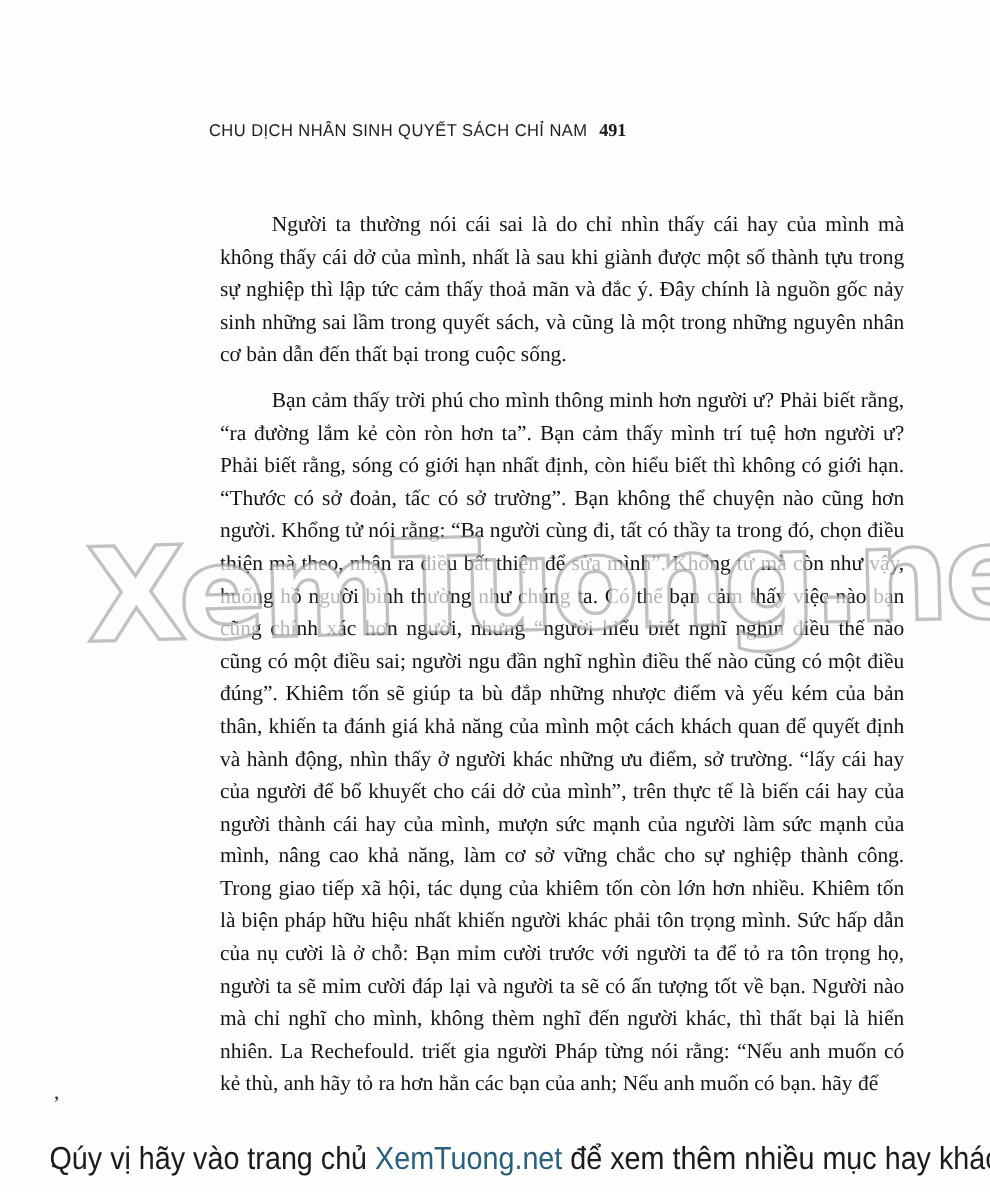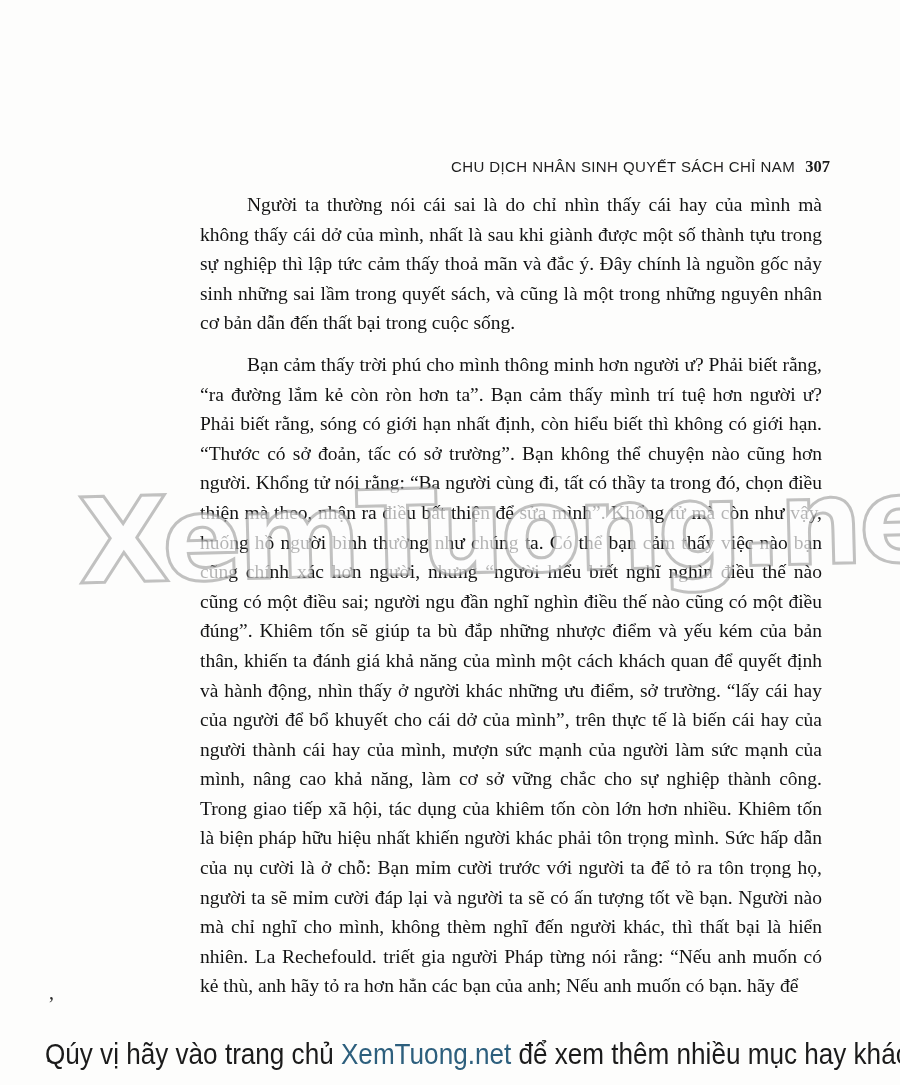--- a/index.html
+++ b/index.html
@@ -14,23 +14,22 @@
     background: #fdfdfc;
     overflow: hidden;
     font-family: "Liberation Serif", serif;
   }
   .running-header {
     position: absolute;
     top: 109px;
     left: 190px;
     right: 70px;
     display: flex;
-    justify-content: flex-end;
+    justify-content: flex-start;
     align-items: baseline;
-    margin-top: 48px;
   }
   .header-title {
     font-family: "Liberation Sans", sans-serif;
     font-size: 15.5px;
     letter-spacing: 0.4px;
     color: #1e1e1e;
     transform: scaleX(0.97);
     transform-origin: left center;
     white-space: nowrap;
   }
@@ -99,21 +98,21 @@
   .artifact-apostrophe { top: 993px; left: 48px; }
   .artifact-period     { top: 1044px; left: 46px; }
 </style>
 </head>
 <body>
 
 <div class="page">
 
   <div class="running-header">
     <span class="header-title">CHU DỊCH NHÂN SINH QUYẾT SÁCH CHỈ NAM</span>
-    <span class="page-number">307</span>
+    <span class="page-number">491</span>
   </div>
 
   <div class="body-text">
     <p>Người ta thường nói cái sai là do chỉ nhìn thấy cái hay của mình mà không thấy cái dở của mình, nhất là sau khi giành được một số thành tựu trong sự nghiệp thì lập tức cảm thấy thoả mãn và đắc ý. Đây chính là nguồn gốc nảy sinh những sai lầm trong quyết sách, và cũng là một trong những nguyên nhân cơ bản dẫn đến thất bại trong cuộc sống.</p>
     <p>Bạn cảm thấy trời phú cho mình thông minh hơn người ư? Phải biết rằng, “ra đường lắm kẻ còn ròn hơn ta”. Bạn cảm thấy mình trí tuệ hơn người ư? Phải biết rằng, sóng có giới hạn nhất định, còn hiểu biết thì không có giới hạn. “Thước có sở đoản, tấc có sở trường”. Bạn không thể chuyện nào cũng hơn người. Khổng tử nói rằng: “Ba người cùng đi, tất có thầy ta trong đó, chọn điều thiện mà theo, nhận ra điều bất thiện để sửa mình”. Khổng tử mà còn như vậy, huống hồ người bình thường như chúng ta. Có thể bạn cảm thấy việc nào bạn cũng chính xác hơn người, nhưng “người hiểu biết nghĩ nghìn điều thế nào cũng có một điều sai; người ngu đần nghĩ nghìn điều thế nào cũng có một điều đúng”. Khiêm tốn sẽ giúp ta bù đắp những nhược điểm và yếu kém của bản thân, khiến ta đánh giá khả năng của mình một cách khách quan để quyết định và hành động, nhìn thấy ở người khác những ưu điểm, sở trường. “lấy cái hay của người để bổ khuyết cho cái dở của mình”, trên thực tế là biến cái hay của người thành cái hay của mình, mượn sức mạnh của người làm sức mạnh của mình, nâng cao khả năng, làm cơ sở vững chắc cho sự nghiệp thành công. Trong giao tiếp xã hội, tác dụng của khiêm tốn còn lớn hơn nhiều. Khiêm tốn là biện pháp hữu hiệu nhất khiến người khác phải tôn trọng mình. Sức hấp dẫn của nụ cười là ở chỗ: Bạn mỉm cười trước với người ta để tỏ ra tôn trọng họ, người ta sẽ mỉm cười đáp lại và người ta sẽ có ấn tượng tốt về bạn. Người nào mà chỉ nghĩ cho mình, không thèm nghĩ đến người khác, thì thất bại là hiển nhiên. La Rechefould. triết gia người Pháp từng nói rằng: “Nếu anh muốn có kẻ thù, anh hãy tỏ ra hơn hẳn các bạn của anh; Nếu anh muốn có bạn. hãy để</p>
   </div>
 
   <div class="watermark">XemTuong.net</div>
 
   <div class="footer-banner">

